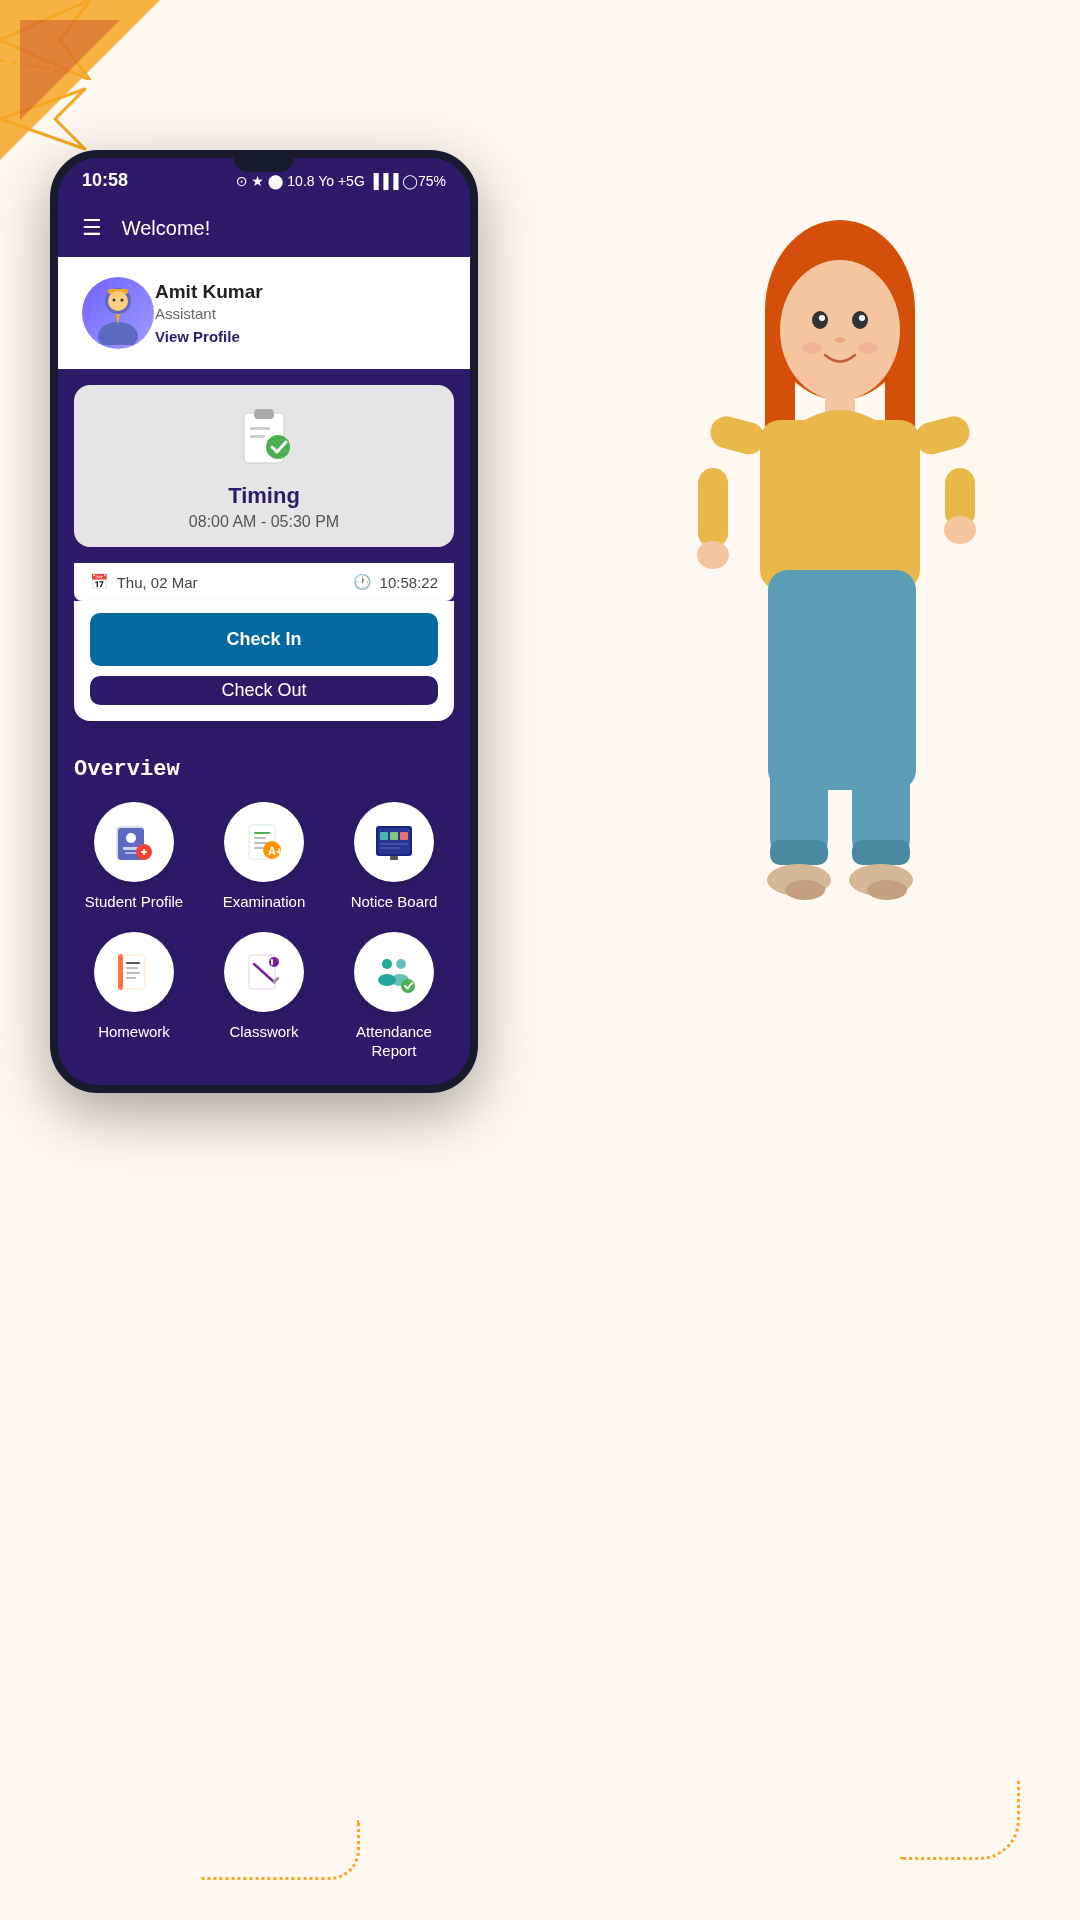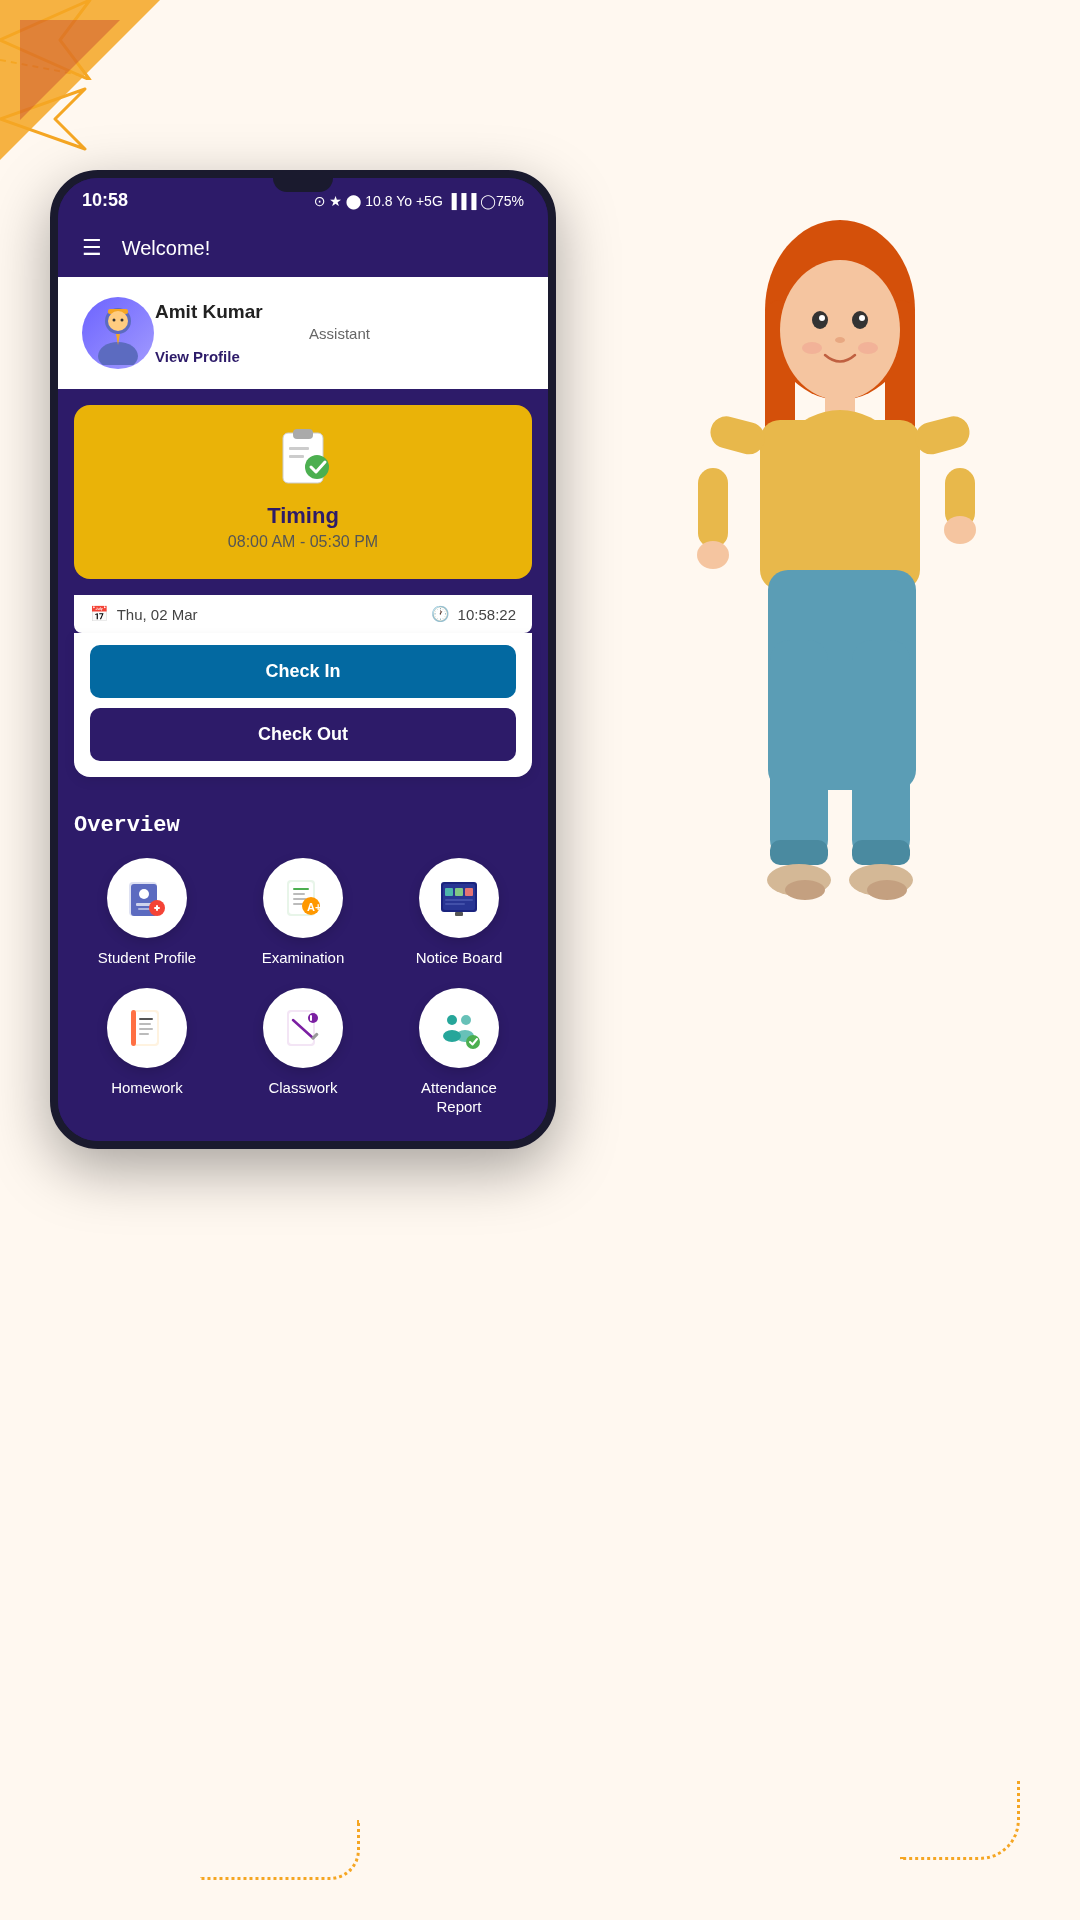--- a/index.html
+++ b/index.html
@@ -45,28 +45,27 @@
     
     .phone-wrapper {
       position: absolute;
       top: 150px;
       left: 50px;
       width: 540px;
       z-index: 2;
     }
 
     .phone {
-      width: 506px;
+      width: 428px;
       background: #2d1b69;
       border-radius: 48px;
       overflow: hidden;
       box-shadow: 0 20px 60px rgba(0,0,0,0.35);
       border: 8px solid #1a1a2e;
       position: relative;
-      margin-top: 20px;
     }
 
     
     .status-bar {
       background: #2d1b69;
       padding: 12px 24px 8px;
       display: flex;
       justify-content: space-between;
       align-items: center;
     }
@@ -137,36 +136,35 @@
     .profile-info { flex: 1; }
     .profile-name {
       font-size: 19px;
       font-weight: 700;
       color: #222;
     }
     .profile-role {
       font-size: 15px;
       color: #666;
       margin-top: 2px;
-      text-align: center;
     }
     .view-profile {
       font-size: 15px;
       font-weight: 600;
       color: #2d1b69;
       margin-top: 6px;
       display: block;
     }
 
     
     .timing-card {
       margin: 16px 16px;
-      background: #eab308;
+      background: #e5e5e5;
       border-radius: 16px;
-      padding: 20px 20px 12px;
+      padding: 20px 20px 0;
     }
     .timing-inner {
       text-align: center;
       padding-bottom: 16px;
     }
     .timing-icon {
       font-size: 44px;
       margin-bottom: 8px;
     }
     .timing-label {
@@ -213,27 +211,27 @@
       color: #fff;
       border: none;
       border-radius: 10px;
       font-size: 18px;
       font-weight: 600;
       margin-bottom: 10px;
       cursor: pointer;
     }
     .btn-checkout {
       width: 100%;
-      padding: 16px;
+      padding: 4px;
       background: #2d1b69;
       color: #fff;
       border: none;
       border-radius: 10px;
       font-size: 18px;
-      font-weight: 700;
+      font-weight: 400;
       cursor: pointer;
     }
 
     
     .overview-section {
       background: #2d1b69;
       padding: 20px 16px 24px;
     }
     .overview-title {
       color: #fff;

